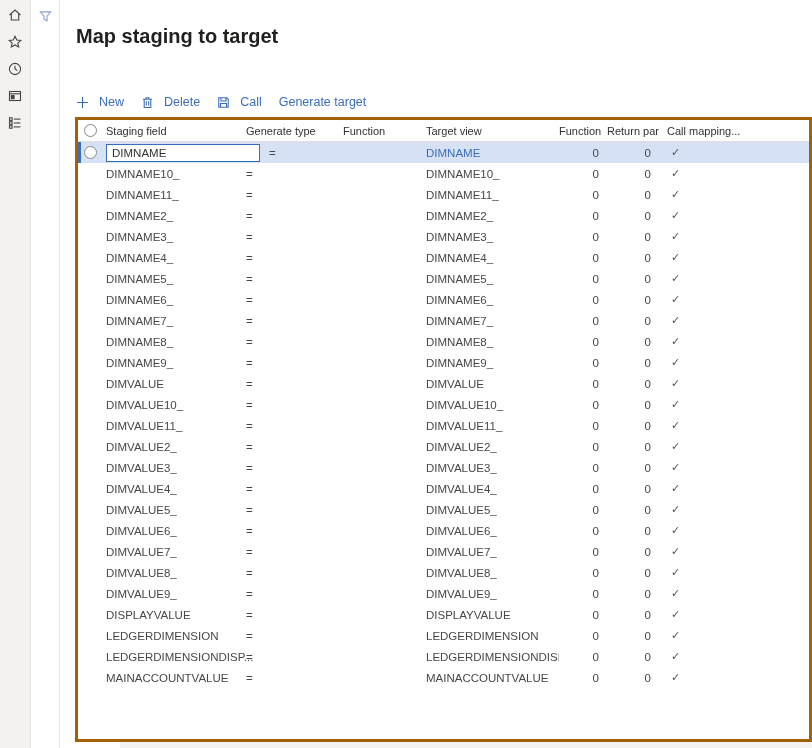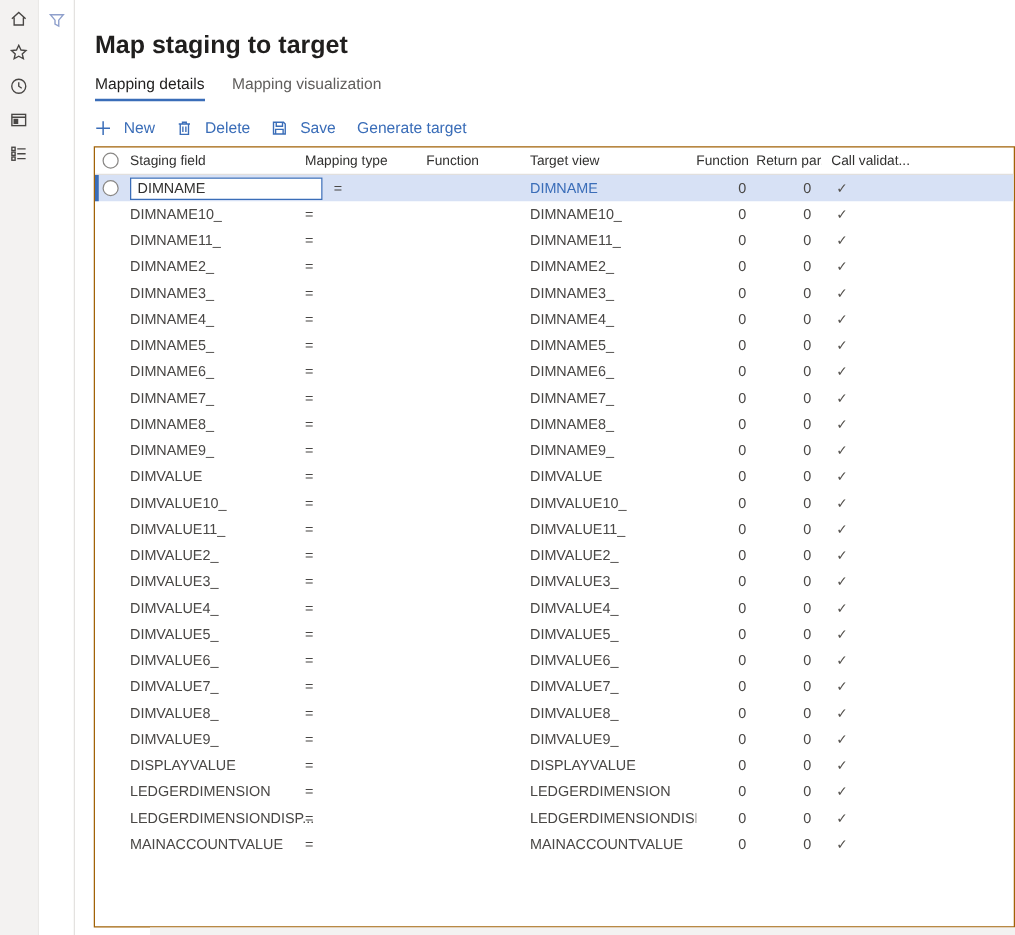--- a/index.html
+++ b/index.html
@@ -42,21 +42,21 @@
   
   .toolbar {
     position:absolute; left:16px; top:95px; display:flex; gap:17px;
     font-size:12.5px; color:#3a6db8; align-items:center;
   }
   .tool-btn { display:flex; align-items:center; gap:10px; cursor:pointer; white-space:nowrap; }
   .tool-btn svg { width:13px; height:13px; display:block; }
   
   .grid {
     position:absolute; left:15px; top:117px; right:0; bottom:6px;
-    border:1px solid #a16207; background:#fff; overflow:hidden;
+    border:3px solid #a16207; background:#fff; overflow:hidden;
   }
   .grid-header, .grid-row {
     display:grid;
     grid-template-columns:24px 140px 97px 83px 137px 48px 52px 1fr;
     align-items:center;
   }
   .grid-header {
     height:22px; border-bottom:1px solid #e1dfdd; font-size:11px; color:#323130;
   }
   .grid-row { height:21px; font-size:11.5px; color:#494745; position:relative; }
@@ -133,61 +133,57 @@
       <path d="M2.5 3 H13.5 L9.6 7.6 V12.6 L6.4 10.9 V7.6 Z"></path>
     </svg>
   </span>
 </div>
 
 <div class="main">
 
 
   <div class="page-title">Map staging to target</div>
 
-  <div class="tabs">
-    <span class="tab active">Mapping details</span>
-    <span class="tab">Mapping visualization</span>
-  </div>
 
   <div class="toolbar">
     <span class="tool-btn">
       <svg viewBox="0 0 13 13" fill="none" stroke="currentColor" stroke-width="1.2">
           <path d="M6.5 1 V12 M1 6.5 H12"></path>
         </svg>
       <span>New</span>
     </span>
     <span class="tool-btn">
       <svg viewBox="0 0 13 13" fill="none" stroke="currentColor" stroke-width="1.1">
           <path d="M2 3.2 H11 M5 3.2 V1.8 H8 V3.2 M3.2 3.2 V11.5 H9.8 V3.2 M5.3 5.2 V9.6 M7.7 5.2 V9.6"></path>
         </svg>
       <span>Delete</span>
     </span>
     <span class="tool-btn">
       <svg viewBox="0 0 13 13" fill="none" stroke="currentColor" stroke-width="1.1">
           <path d="M1.8 1.8 H9.8 L11.2 3.2 V11.2 H1.8 Z M4 1.8 V5 H9 V1.8 M3.5 11.2 V7.5 H9.5 V11.2"></path>
         </svg>
-      <span>Save</span>
+      <span>Call</span>
     </span>
     <span class="tool-btn">
       <span>Generate target</span>
     </span>
   </div>
 
   <div class="grid">
     <div class="grid-header">
       <span class="radio-cell">
           <span class="radio"></span>
         </span>
       <span class="cell">Staging field</span>
-      <span class="cell">Mapping type</span>
+      <span class="cell">Generate type</span>
       <span class="cell">Function</span>
       <span class="cell">Target view</span>
       <span class="cell num">Function</span>
       <span class="cell num">Return par...</span>
-      <span class="cell" style="padding-left:8px;">Call validat...</span>
+      <span class="cell" style="padding-left:8px;">Call mapping...</span>
     </div>
     <div>
   <div class="grid-row selected">
     <span class="radio-cell">
             <span class="radio"></span>
           </span>
     <span class="cell staging-cell">
 
       <input class="staging-input" type="text" value="DIMNAME" style="">
     </span>

